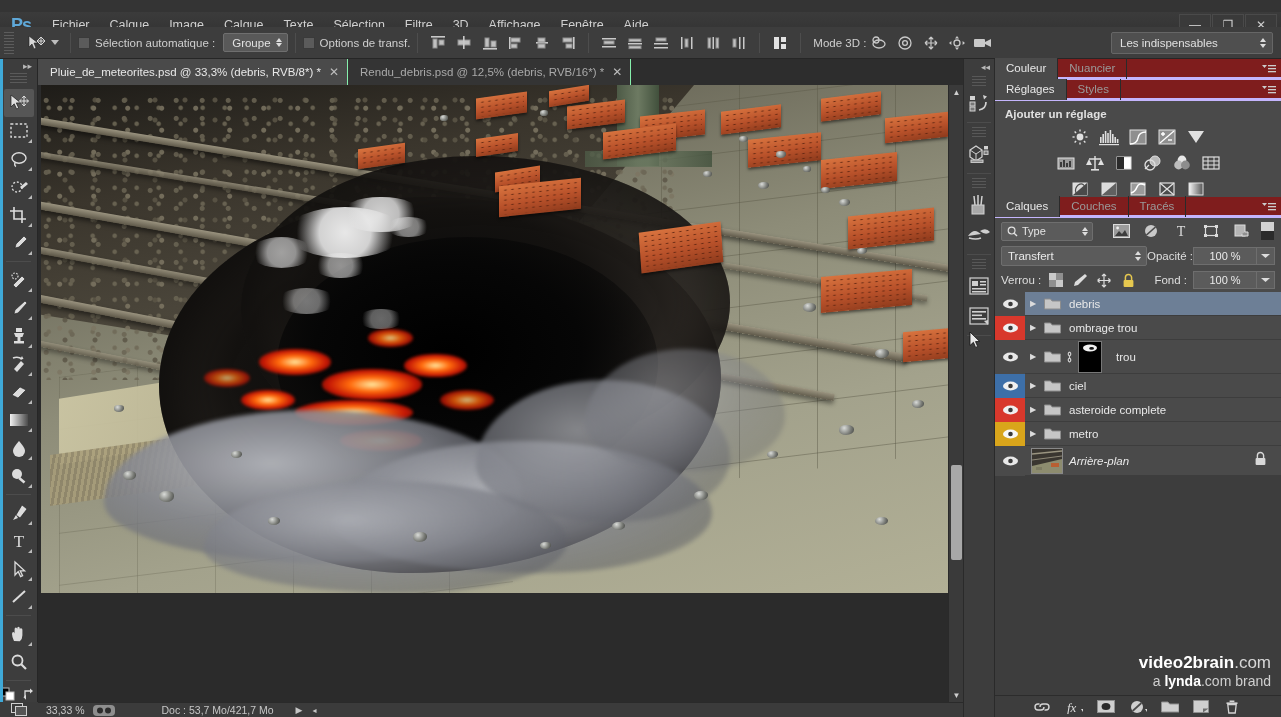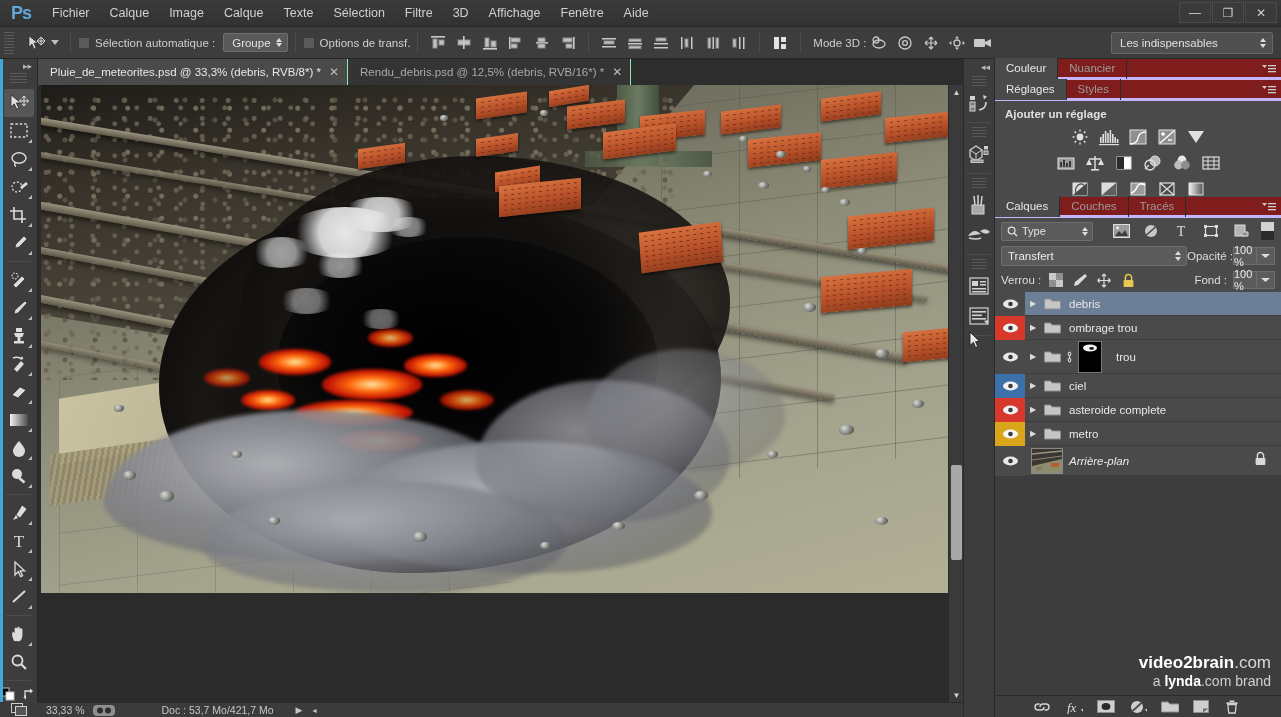--- a/index.html
+++ b/index.html
@@ -1,21 +1,21 @@
 <!DOCTYPE html>
 <html><head>
 <meta charset="utf-8">
 <style>
   * { box-sizing: border-box; margin:0; padding:0; }
   html,body { width:1281px; height:717px; overflow:hidden; background:#2b2b2b;
     font-family:"Liberation Sans", sans-serif; color:#c8c8c8; -webkit-font-smoothing:none; }
   .app { position:relative; width:1281px; height:717px; background:#343434; }
 
   
-  .titlebar { position:absolute; left:0; top:0; width:1281px; height:27px;
+  .titlebar { position:absolute; left:0; top:12px; width:1281px; height:27px;
     background:linear-gradient(#3b3b3b,#323232); border-bottom:1px solid #262626;
     display:flex; align-items:center; }
   .ps-logo { width:42px; height:27px; display:flex; align-items:center; justify-content:center;
     color:#5fa8d8; font-size:18px; font-weight:bold; letter-spacing:-1px; font-family:"Liberation Sans",sans-serif;}
   .menubar { display:flex; align-items:center; height:27px; }
   .menu-item { padding:0 10px; font-size:12.5px; color:#d0d0d0; line-height:27px; cursor:default;}
   .wincontrols { position:absolute; right:4px; top:2px; display:flex; }
   .winbtn { width:32px; height:21px; display:flex; align-items:center; justify-content:center;
      color:#cfcfcf; font-size:12px; background:#3a3a3a; border:1px solid #4a4a4a; margin-left:1px;}
 
@@ -124,21 +124,21 @@
      display:flex;align-items:center;padding:0 14px 0 5px; font-size:11px;color:#e4e4e4;position:relative;}
   .lf-select:after{content:"";position:absolute;right:4px;top:4px;border-left:3px solid transparent;border-right:3px solid transparent;border-bottom:4px solid #ddd;}
   .lf-select:before{content:"";position:absolute;right:4px;bottom:4px;border-left:3px solid transparent;border-right:3px solid transparent;border-top:4px solid #ddd;}
   .lf-ic { width:24px;height:20px;display:flex;align-items:center;justify-content:center;}
 
   .blend-row { display:flex; align-items:center; height:24px; padding:0 6px; }
   .blend-select { flex:1; height:20px; background:#5b5b5b;border:1px solid #6e6e6e;border-radius:2px;
      display:flex;align-items:center;padding:0 16px 0 6px;font-size:11.5px;color:#eaeaea;position:relative;}
   .blend-select:after{content:"";position:absolute;right:5px;top:4px;border-left:3px solid transparent;border-right:3px solid transparent;border-bottom:4px solid #ddd;}
   .blend-select:before{content:"";position:absolute;right:5px;bottom:4px;border-left:3px solid transparent;border-right:3px solid transparent;border-top:4px solid #ddd;}
-  .num-field { width:24px;height:18px;background:#5b5b5b;border:1px solid #6e6e6e; font-size:11px;
+  .num-field { width:64px;height:18px;background:#5b5b5b;border:1px solid #6e6e6e; font-size:11px;
      color:#eaeaea; display:flex;align-items:center;justify-content:center;}
   .num-arrow { width:18px;height:18px;background:#5b5b5b;border:1px solid #6e6e6e;border-left:none;
      display:flex;align-items:center;justify-content:center;}
   .lock-row { display:flex; align-items:center; height:24px; padding:0 6px; gap:6px;}
   .lock-ic { width:18px;height:18px;display:flex;align-items:center;justify-content:center;}
 
   .layers-list { background:#4a4a4a; }
   .layer { display:flex; align-items:center; height:24px; border-bottom:1px solid #3d3d3d; position:relative;}
   .layer.selected { background:#6d7f96; }
   .eye-cell { width:30px;height:24px; display:flex;align-items:center;justify-content:center;}

